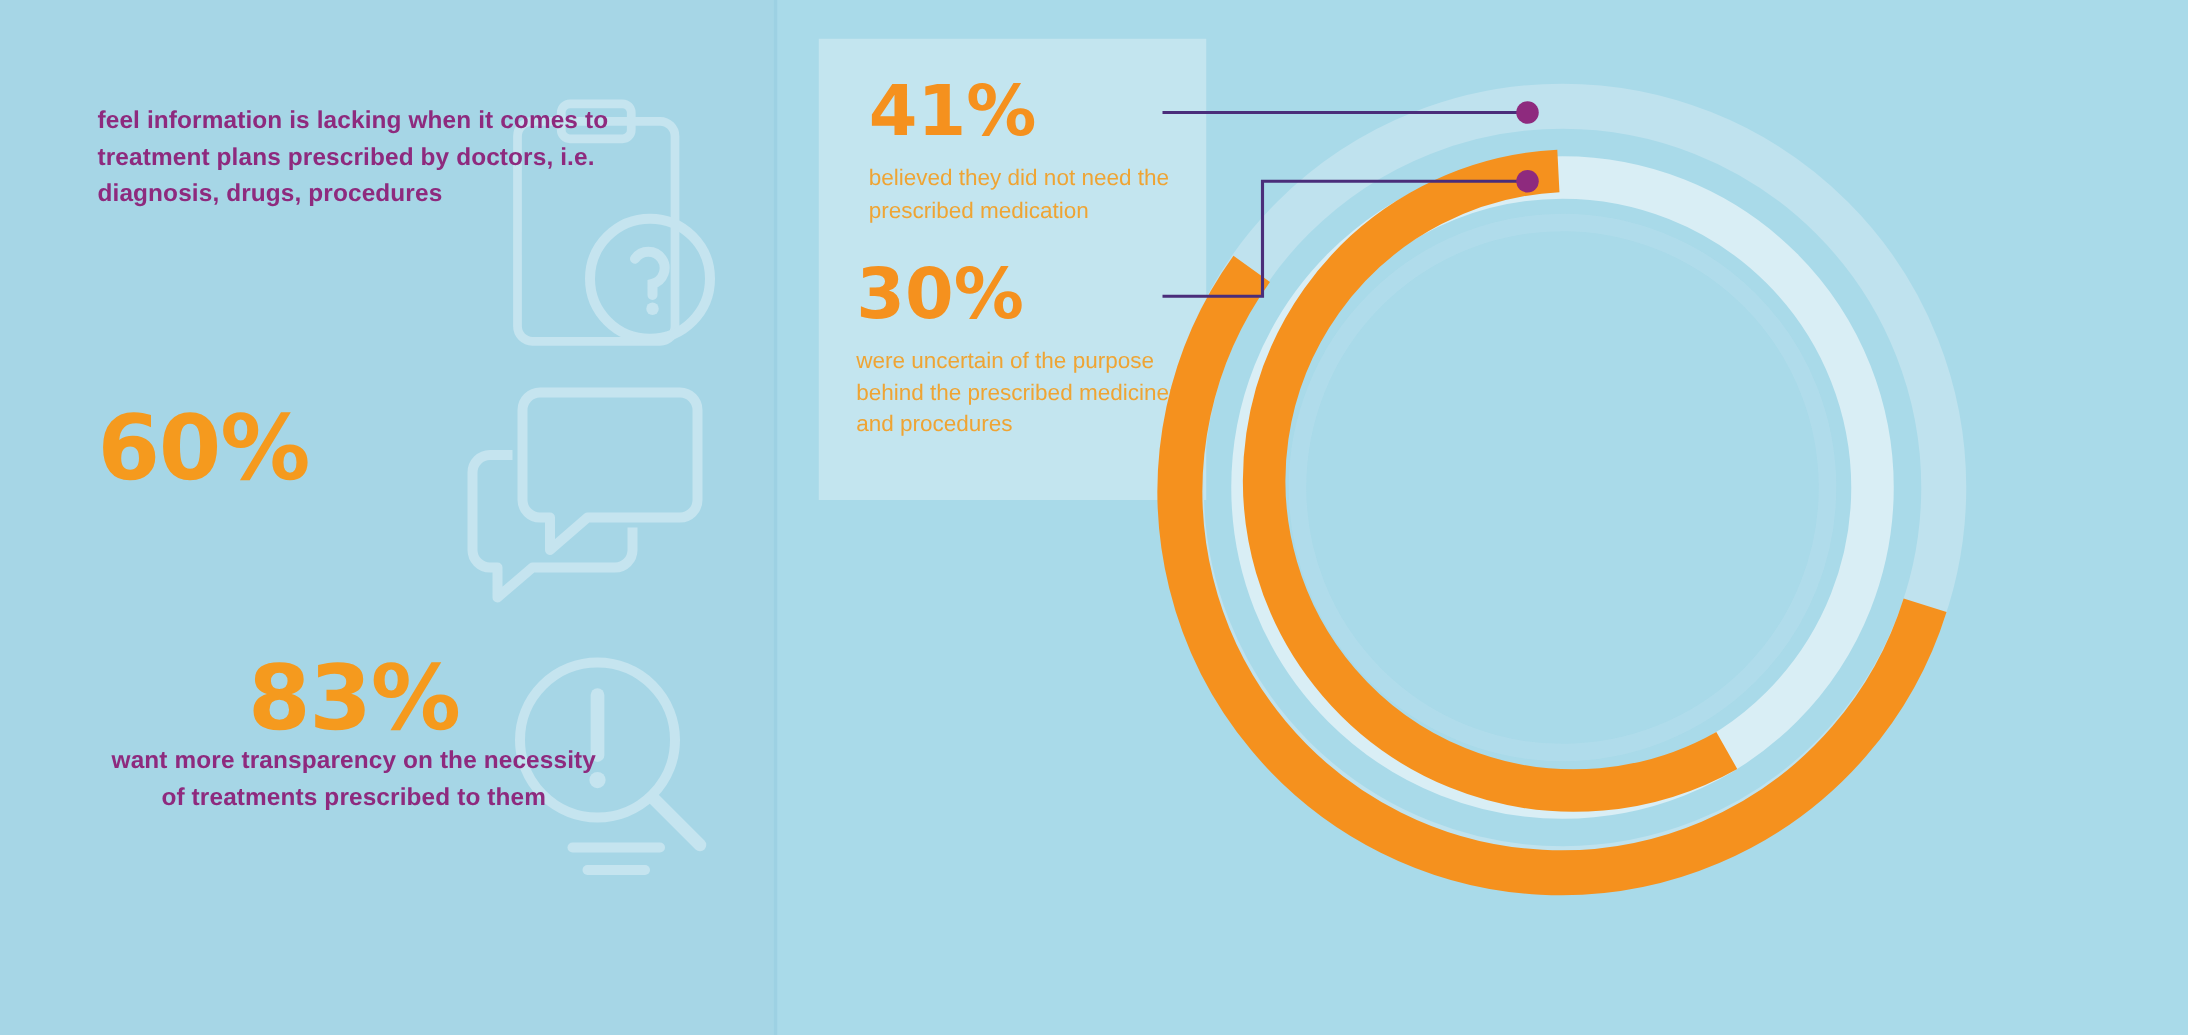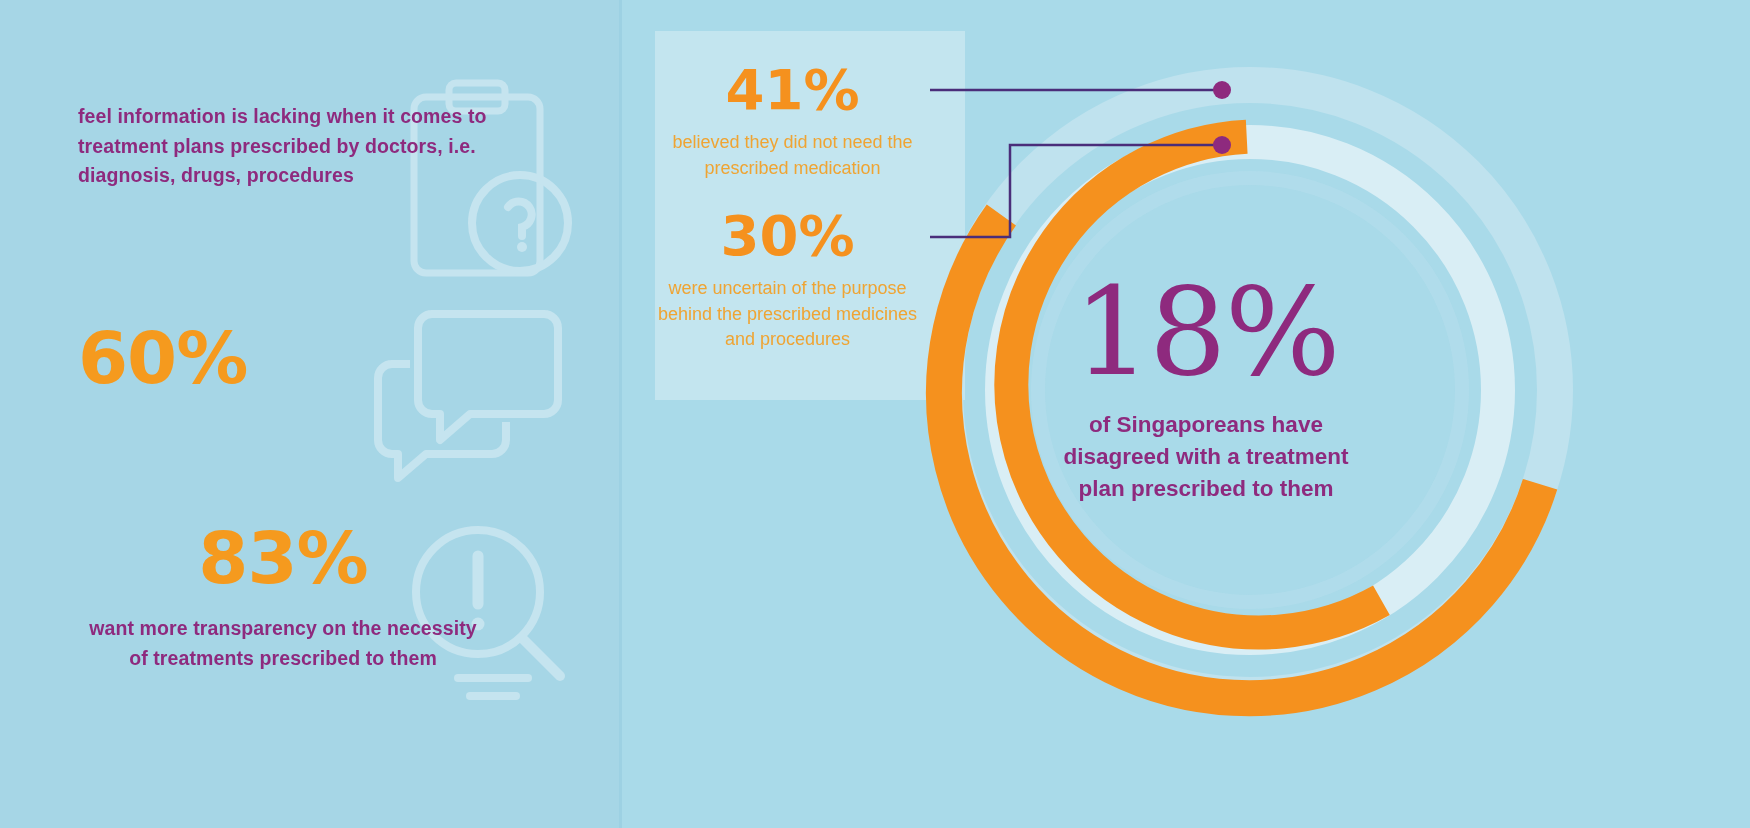--- a/index.html
+++ b/index.html
@@ -28,32 +28,31 @@
   
   .wm{position:absolute;opacity:1;pointer-events:none;}
 
   .stat-block{position:absolute;}
   .stat-num{
     font-size:72px;font-weight:bold;color:#f59a1e;
     line-height:1;letter-spacing:-1px;
     font-family:"DejaVu Sans", sans-serif;
   }
   .stat-text{
-    margin-top:20px;
     font-size:19.5px;font-weight:bold;color:#8e2a7e;
     line-height:1.52;letter-spacing:0.1px;
     font-family:"Liberation Sans", sans-serif;
   }
 
   
   .callout-box{
     position:absolute;left:655px;top:31px;width:310px;height:369px;
     background:rgba(255,255,255,0.30);
   }
-  .callout{position:absolute;text-align:center;}
+  .callout{position:absolute;text-align:left;margin-left:30px;}
   .callout-num{
     font-size:56px;font-weight:bold;color:#f5911e;
     line-height:1;font-family:"DejaVu Sans", sans-serif;
   }
   .callout-text{
     margin-top:12px;font-size:18px;font-weight:normal;
     color:#efa433;line-height:1.42;
     font-family:"Liberation Sans", sans-serif;
   }
 
@@ -170,18 +169,14 @@
     </svg>
   </div>
 
   <div class="connector" style="left:930px;top:125px;">
     <svg width="330" height="125" viewBox="0 0 330 125">
       <polyline points="0,112 80,112 80,20 292,20" fill="none" stroke="#4a2d7a" stroke-width="2.5"></polyline>
       <circle cx="292" cy="20" r="9" fill="#8e2a7e"></circle>
     </svg>
   </div>
 
-  <div class="center-label">
-    <div class="center-num">18%</div>
-    <div class="center-text">of Singaporeans have disagreed with a treatment plan prescribed to them</div>
-  </div>
 
 </div>
 
 </body></html>

